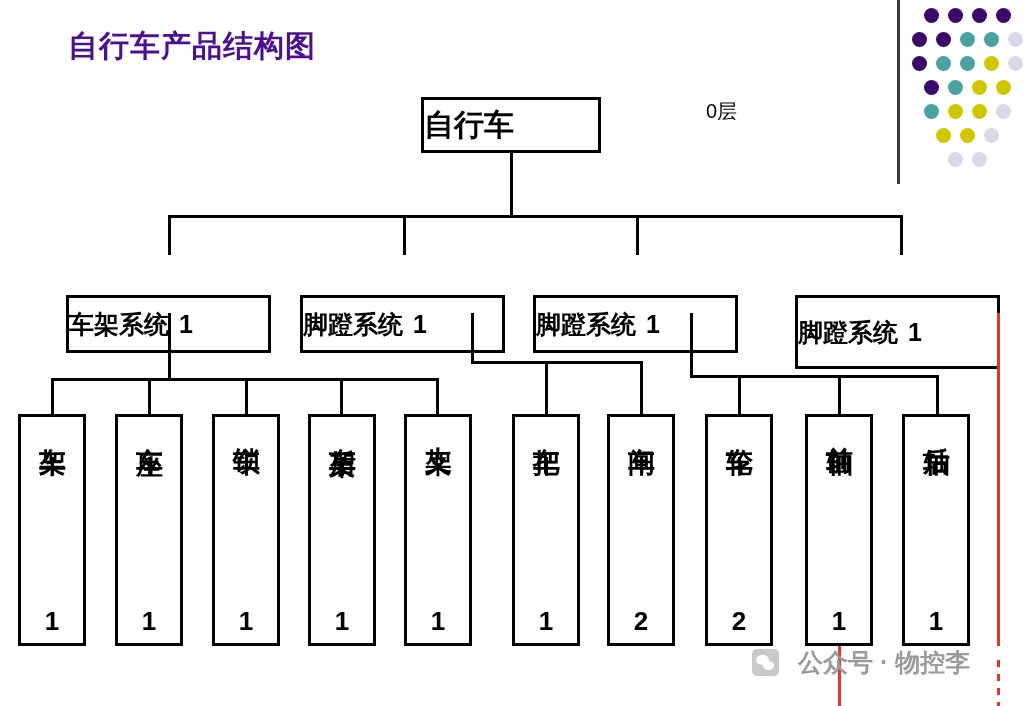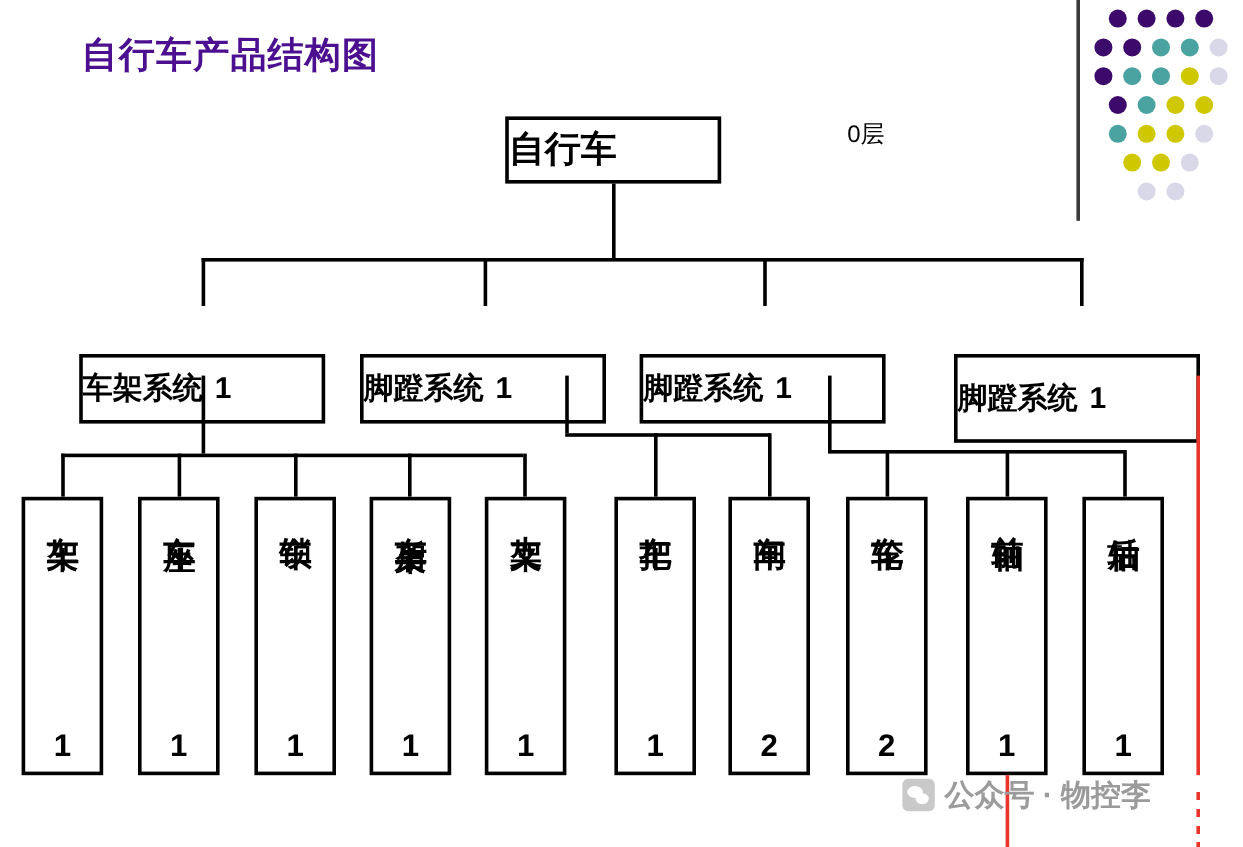--- a/index.html
+++ b/index.html
@@ -118,21 +118,21 @@
     color: #000000;
     white-space: nowrap;
   }
   
   #watermark {
     position: absolute;
     left: 752px;
     top: 646px;
     display: flex;
     align-items: center;
-    gap: 8px;
+    gap: 19px;
     color: #9b9b9b;
     font-size: 25px;
     font-weight: bold;
     white-space: nowrap;
   }
   #watermark .wm-logo {
     display: inline-block;
     width: 27px;
     height: 27px;
     border-radius: 5px;

